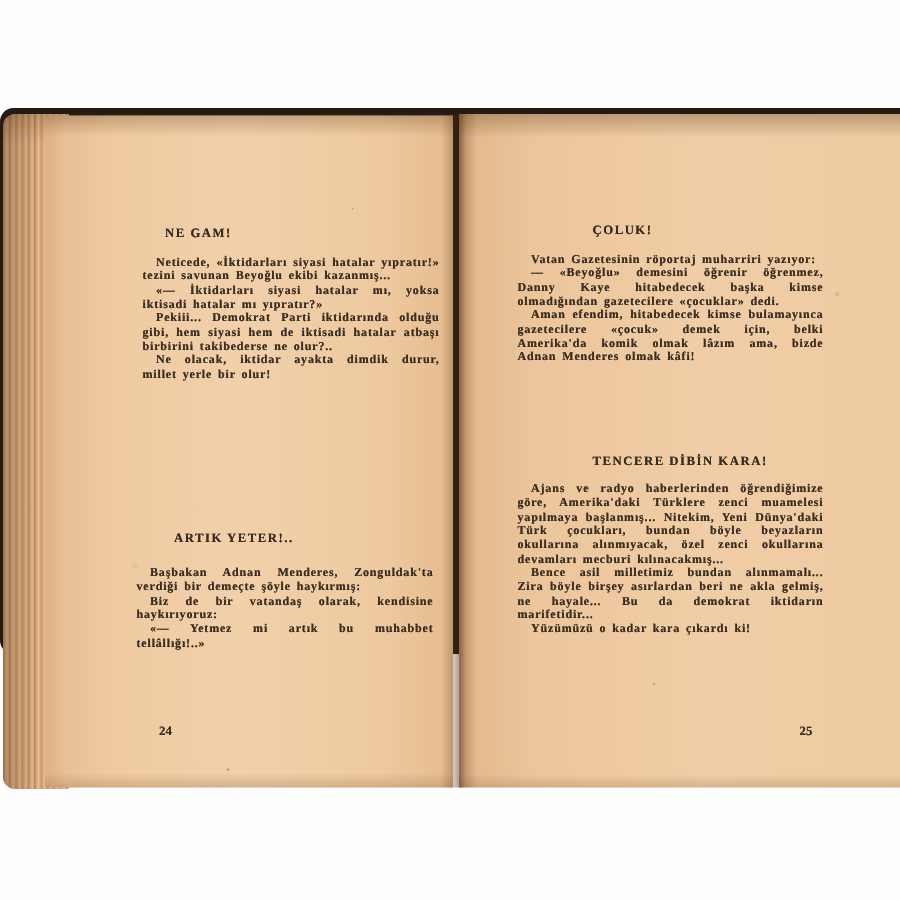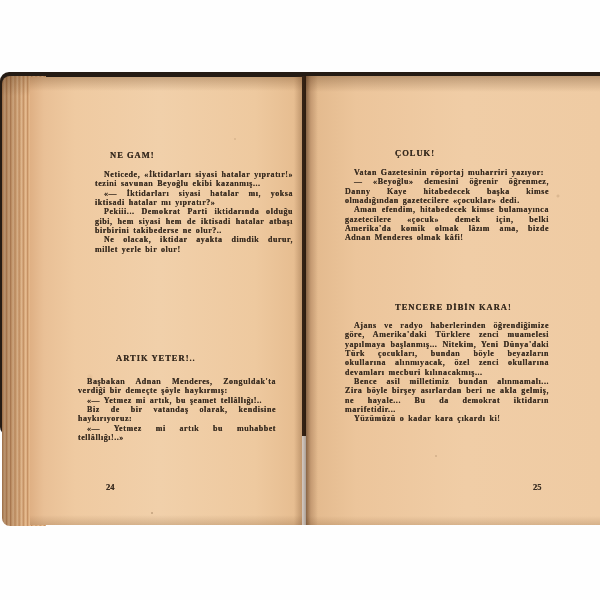--- a/index.html
+++ b/index.html
@@ -74,21 +74,21 @@
   }
   .pnum{
     position:absolute;z-index:3;margin:18px;
     font-weight:700;font-size:8.5px;color:#3b2e22;
     text-shadow:0 0 .35px rgba(59,46,34,.85);
   }
   
   .lp-h1{left:80px;top:73px;}
   .lp-paras1{left:65px;top:93px;width:198px;}
   .lp-h2{left:86px;top:276px;}
-  .lp-paras2{left:48px;top:300px;width:198px;}
+  .lp-paras2{left:61px;top:300px;width:198px;}
   .lp-num{left:58px;top:387px;}
   
   .rp-h1{left:89px;top:72px;}
   .rp-paras1{left:39px;top:92px;width:204px;}
   .rp-h2{left:89px;top:226px;}
   .rp-paras2{left:39px;top:245px;width:204px;}
   .rp-num{left:209px;top:388px;}
 </style>
 </head>
 <body>
@@ -101,21 +101,20 @@
     <h3 class="hd lp-h1">NE GAM!</h3>
     <div class="paras lp-paras1">
       <p>Neticede, «İktidarları siyasi hatalar yıpratır!» tezini savunan Beyoğlu ekibi kazanmış...</p>
       <p>«— İktidarları siyasi hatalar mı, yoksa iktisadi hatalar mı yıpratır?»</p>
       <p>Pekiii... Demokrat Parti iktidarında olduğu gibi, hem siyasi hem de iktisadi hatalar atbaşı birbirini takibederse ne olur?..</p>
       <p>Ne olacak, iktidar ayakta dimdik durur, millet yerle bir olur!</p>
     </div>
     <h3 class="hd lp-h2">ARTIK YETER!..</h3>
     <div class="paras lp-paras2">
       <p>Başbakan Adnan Menderes, Zonguldak'ta verdiği bir demeçte şöyle haykırmış:</p>
-      <p>«— Yetmez mi artık, bu şeamet tellâllığı!..</p>
       <p>Biz de bir vatandaş olarak, kendisine haykırıyoruz:</p>
       <p>«— Yetmez mi artık bu muhabbet tellâllığı!..»</p>
     </div>
     <p class="pnum lp-num">24</p>
   </div>
 
   <div class="page page-right">
     <h3 class="hd rp-h1">ÇOLUK!</h3>
     <div class="paras rp-paras1">
       <p>Vatan Gazetesinin röportaj muharriri yazıyor:</p>

